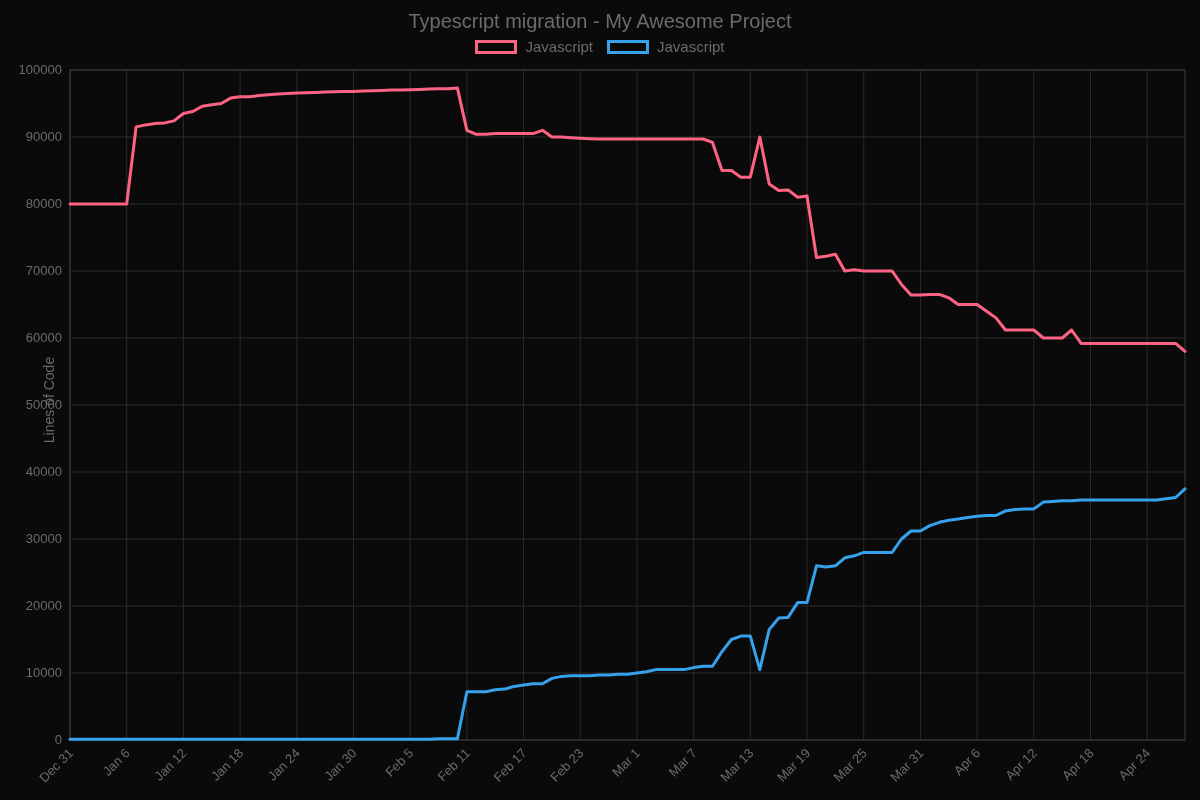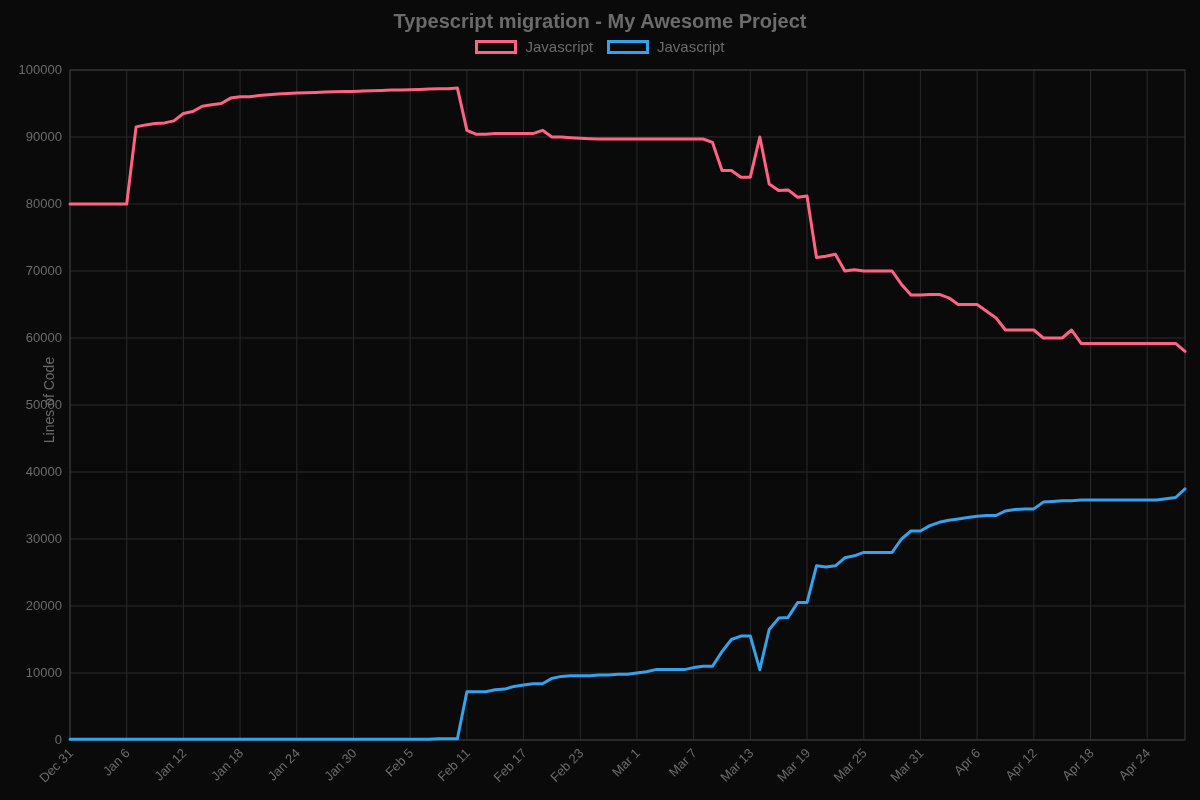--- a/index.html
+++ b/index.html
@@ -16,21 +16,21 @@
     width: 1200px;
     height: 800px;
   }
   .title {
     position: absolute;
     top: 10px;
     left: 0; right: 0;
     text-align: center;
     color: #6b6b6b;
     font-size: 20px;
-    font-weight: 700;
+    font-weight: 400;
   }
   .legend {
     position: absolute;
     top: 38px;
     left: 0; right: 0;
     display: flex;
     justify-content: center;
     gap: 14px;
     color: #6b6b6b;
     font-size: 15px;

